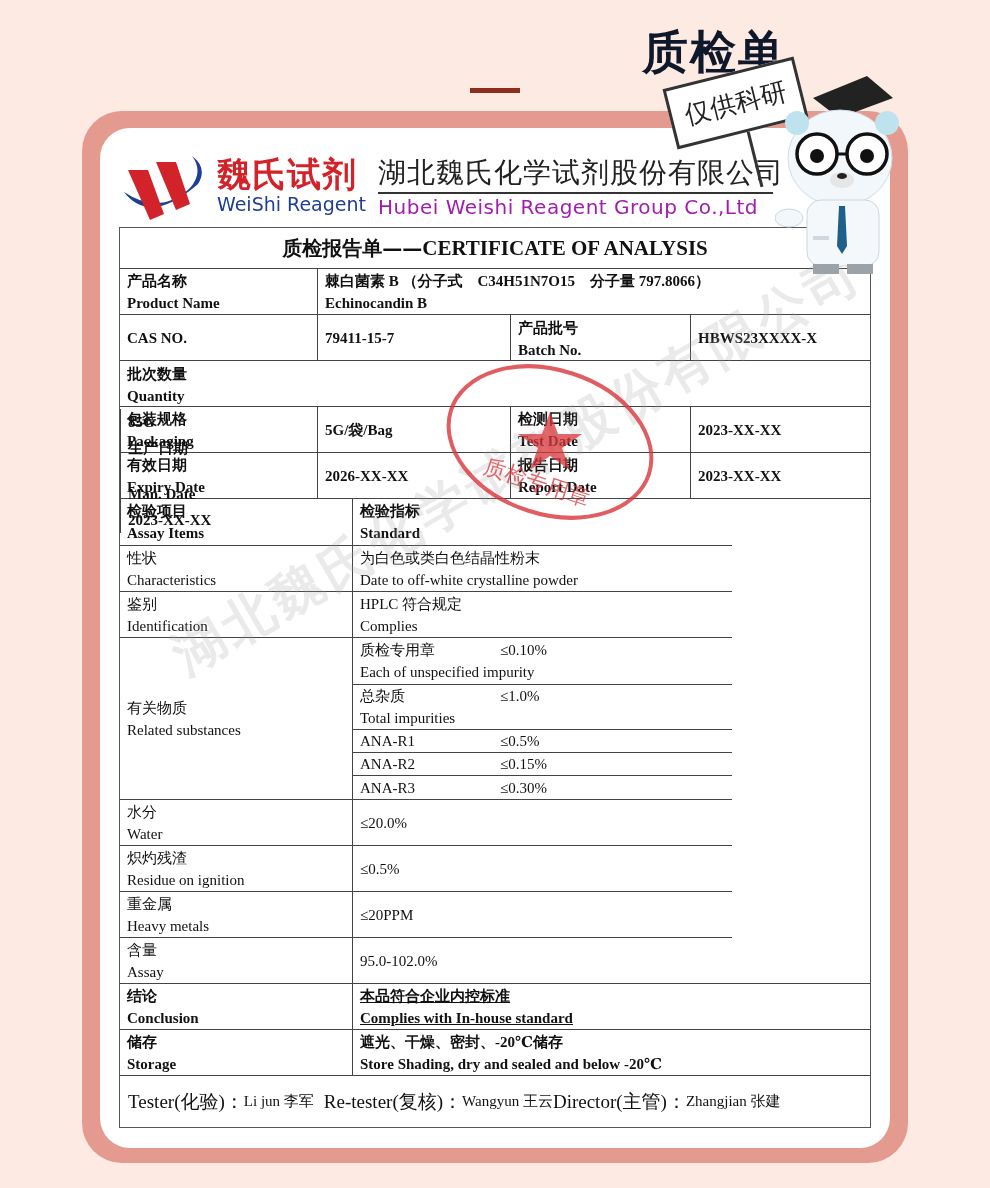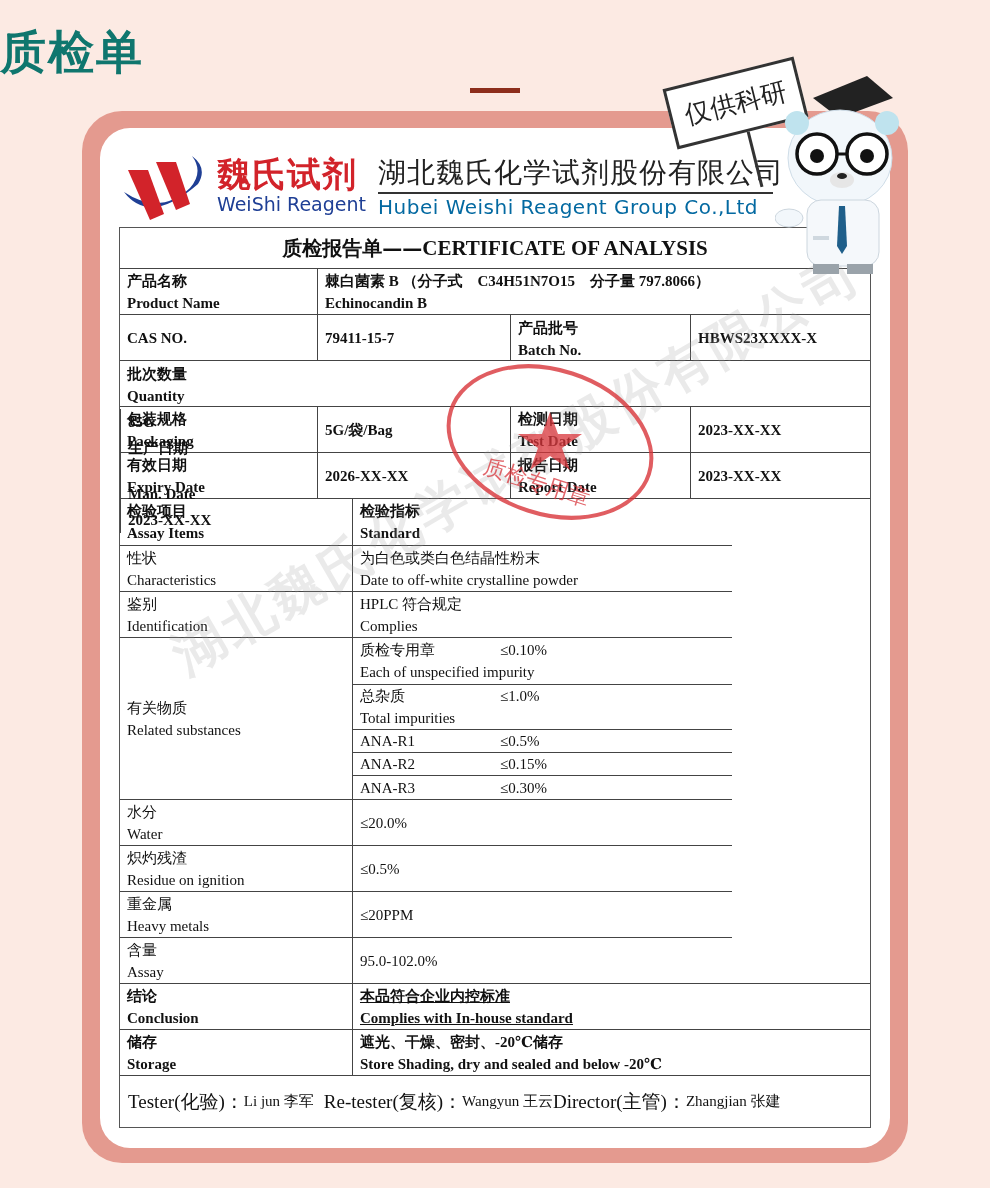--- a/index.html
+++ b/index.html
@@ -1,38 +1,38 @@
 <!DOCTYPE html>
 <html><head>
 <meta charset="utf-8">
 <style>
   * { box-sizing: border-box; margin: 0; padding: 0; }
   html, body { width: 990px; height: 1188px; overflow: hidden; }
   body { background: #fceae3; font-family: "Liberation Serif", "DejaVu Serif", serif; position: relative; color: #111; }
 
-  .page-title { position: absolute; top: 22px; left: 0; width: 786px; text-align: left;
-    font-family: "DejaVu Sans", sans-serif; font-size: 46px; font-weight: bold; color: #0f766e; letter-spacing: 2px; }
+  .page-title { position: absolute; top: 22px; left: 0; width: 786px; text-align: right;
+    font-family: "DejaVu Sans", sans-serif; font-size: 46px; font-weight: bold; color: #0f172a; letter-spacing: 2px; }
   .title-bar { position: absolute; top: 88px; left: 470px; width: 50px; height: 5px; background: #8d2e1c; }
 
   .card-outer { position: absolute; left: 82px; top: 111px; width: 826px; height: 1052px;
     background: #e49a8f; border-radius: 40px; }
   .card-inner { position: absolute; left: 100px; top: 128px; width: 790px; height: 1020px;
     background: #ffffff; border-radius: 30px; }
 
   
   .logo { position: absolute; left: 120px; top: 148px; width: 90px; height: 74px; }
   .brand-cn { position: absolute; left: 217px; top: 152px; font-family: "DejaVu Sans", sans-serif;
     font-size: 34px; font-weight: bold; color: #d2232a; letter-spacing: 1px; }
   .brand-en { position: absolute; left: 217px; top: 193px; font-family: "DejaVu Sans", sans-serif;
     font-size: 19px; color: #1f3f95; }
   .company-cn { position: absolute; left: 378px; top: 154px; font-family: "DejaVu Sans", sans-serif;
     font-size: 28px; color: #222; letter-spacing: 1px; }
   .company-line { position: absolute; left: 378px; top: 192px; width: 395px; height: 2px; background: #333; }
   .company-en { position: absolute; left: 378px; top: 195px; font-family: "DejaVu Sans", sans-serif;
-    font-size: 20px; color: #0369a1; letter-spacing: 0.5px; }
+    font-size: 20px; color: #a21caf; letter-spacing: 0.5px; }
 
   
   .coa { position: absolute; left: 119px; top: 227px; width: 752px; border: 1.5px solid #555; background: transparent; }
   .row { display: flex; border-top: 1px solid #444; }
   .row:first-child { border-top: none; }
   .cell { border-left: 1px solid #444; padding: 2px 7px; font-size: 15px; line-height: 22px; display: flex; flex-direction: column; justify-content: center; }
   .cell:first-child { border-left: none; }
   .b { font-weight: bold; }
   .doc-title { height: 40px; justify-content: center; align-items: center; font-size: 21px; font-weight: bold; width: 100%; }
   .doc-title .zh { font-family: "DejaVu Sans", sans-serif; font-size: 20px; }

